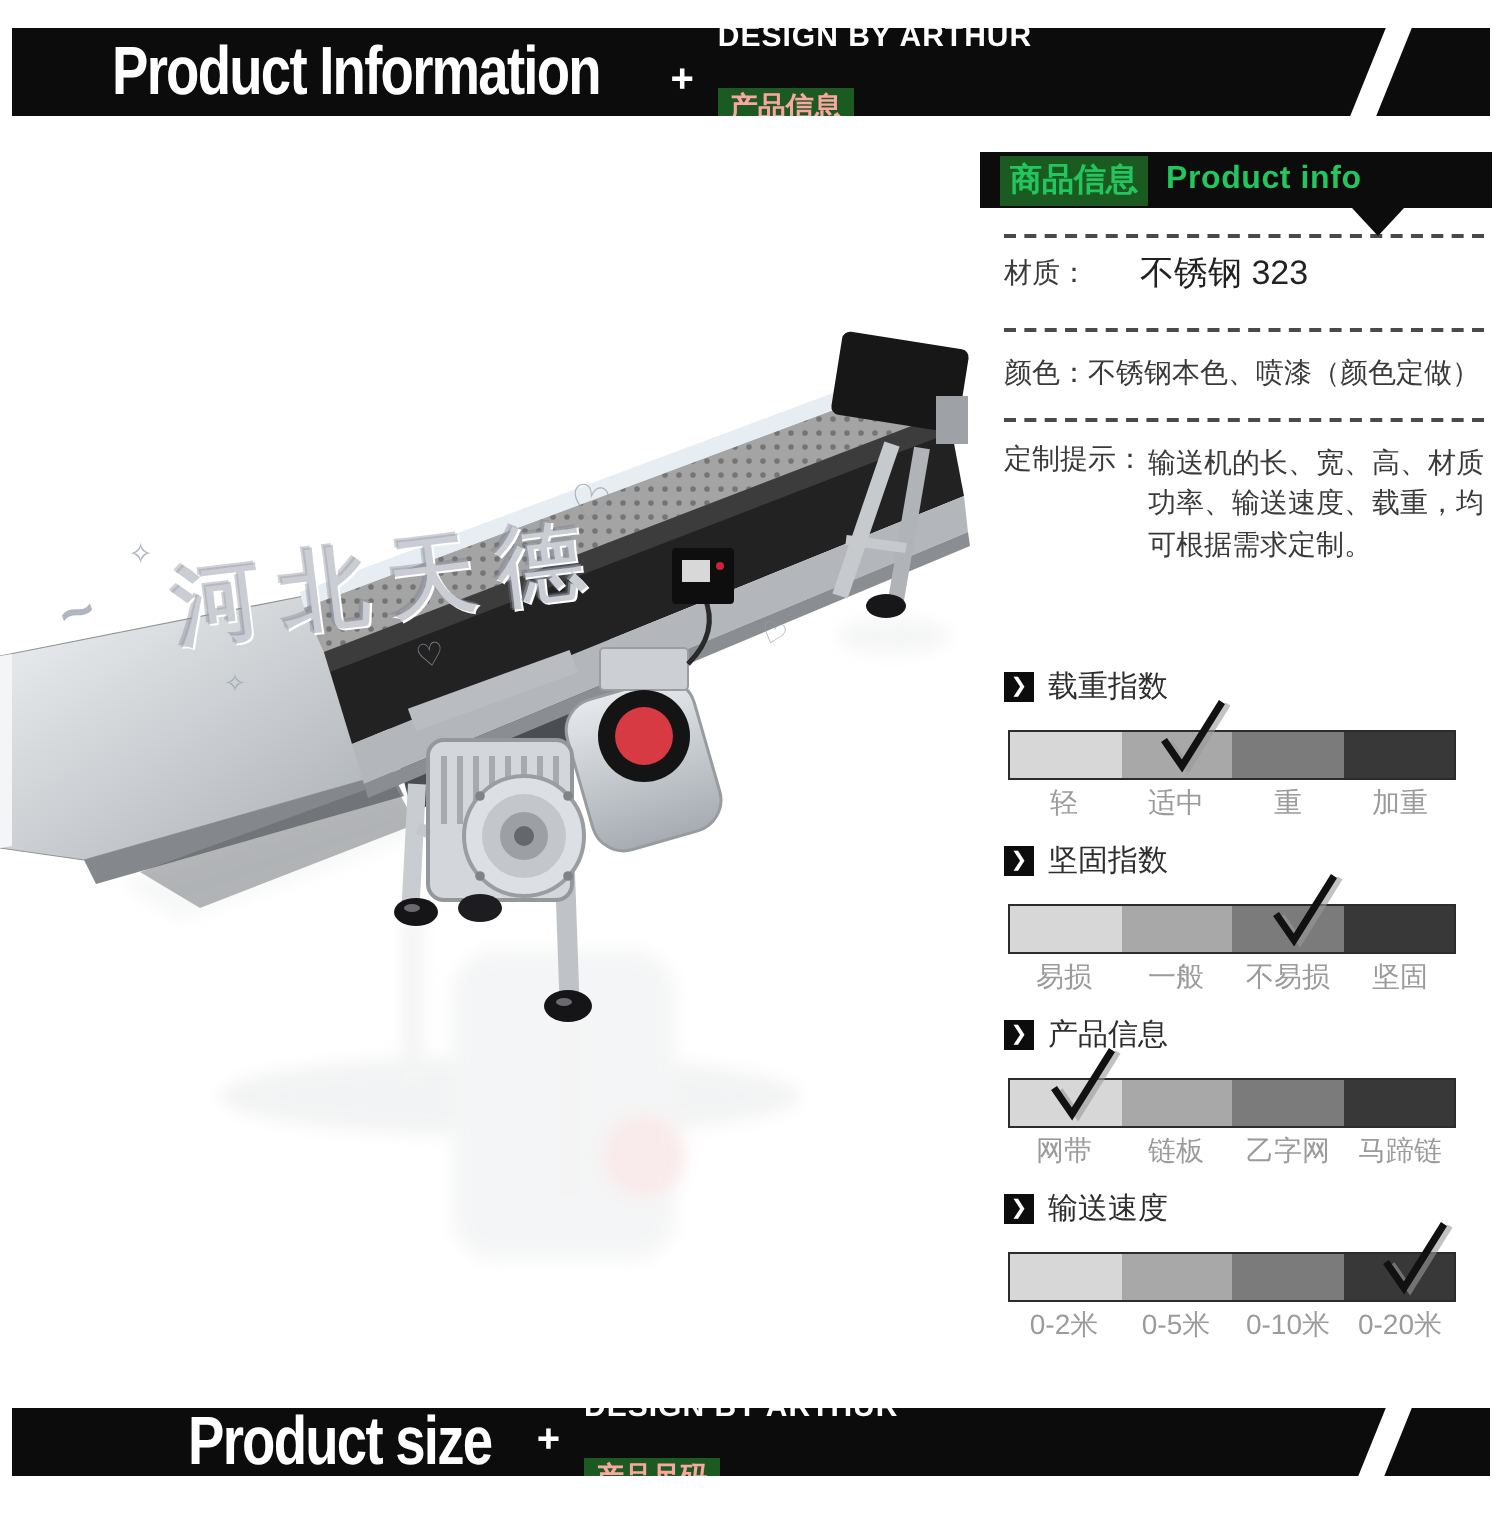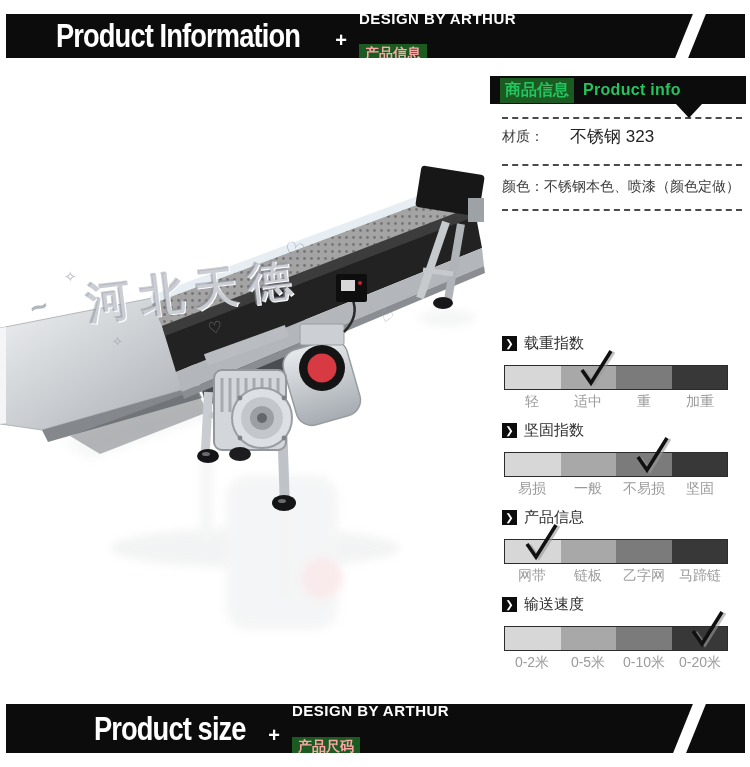--- a/index.html
+++ b/index.html
@@ -21,21 +21,21 @@
     transform:scale(.88,1.1);transform-origin:left center;
   }
   .banner .plus{font-size:20px;font-weight:bold;align-self:flex-end;margin:0 6px 6px 2px;}
   .banner .sub-block{display:flex;flex-direction:column;line-height:1.15;margin-left:6px;}
   .banner .design-by{font-size:15px;letter-spacing:.5px;font-weight:bold;}
   .banner .sub-zh{
     font-size:14px;font-weight:bold;background:#1b5a21;color:#fca5a5;
     padding:1px 6px;align-self:flex-start;margin-top:17px;
   }
   #top-banner{top:14px;}
-  #bottom-banner{top:704px;height:49px;}
+  #bottom-banner{top:704px;height:34px;}
   #bottom-banner .big-title{margin-left:88px;}
 
   
   .panel{position:absolute;left:490px;width:256px;}
   #info-panel{top:76px;}
   #specs-panel{top:310px;}
   .panel-header{
     position:relative;background:#0c0c0c;color:#22c55e;height:28px;display:flex;align-items:center;
     font-size:16px;font-weight:bold;
   }
@@ -232,20 +232,26 @@
     <span>材质：</span>
     <span class="val-lg">不锈钢 323</span>
   </div>
   <div class="dash-sep"></div>
 
   <div class="info-row row-color">
     <span>颜色</span><span>：</span><span>不锈钢本色、喷漆（颜色定做）</span>
   </div>
   <div class="dash-sep"></div>
 
+  <div class="info-row row-custom">
+    <span class="lbl">定制提示：</span>
+    <span class="val">输送机的长、宽、高、材质
+功率、输送速度、载重，均
+可根据需求定制。</span>
+  </div>
 </div>
 
 <div class="panel" id="specs-panel">
 
   <div class="spec-section">
     <div class="spec-title">
       <span class="sq-icon">❯</span>
       <span>载重指数</span>
     </div>
     <div class="bar">

